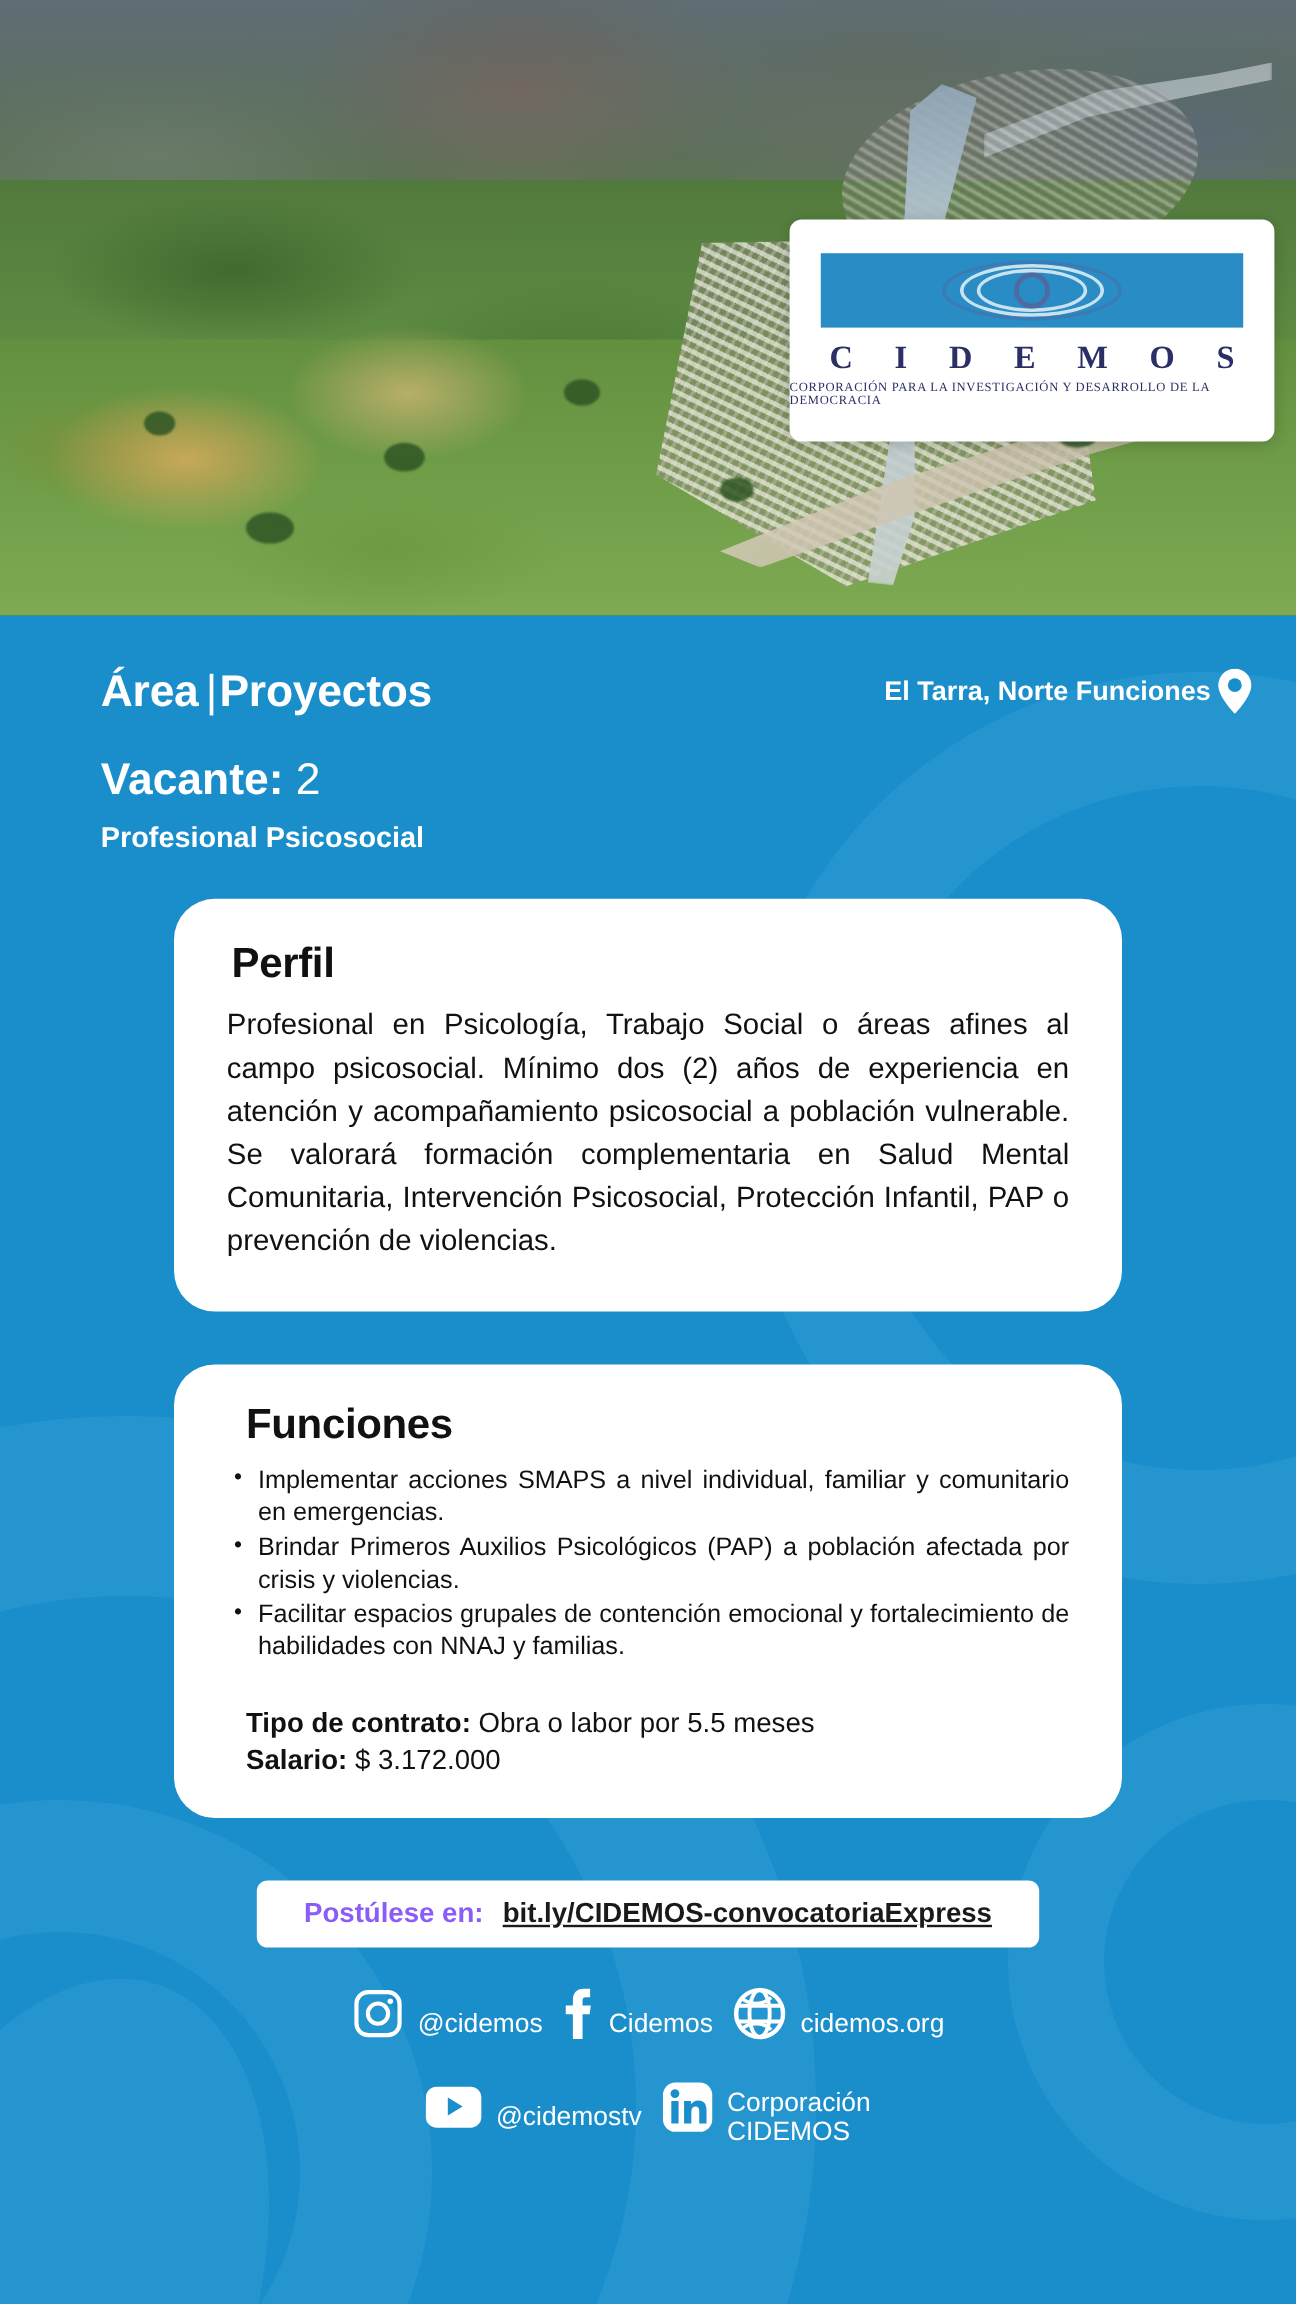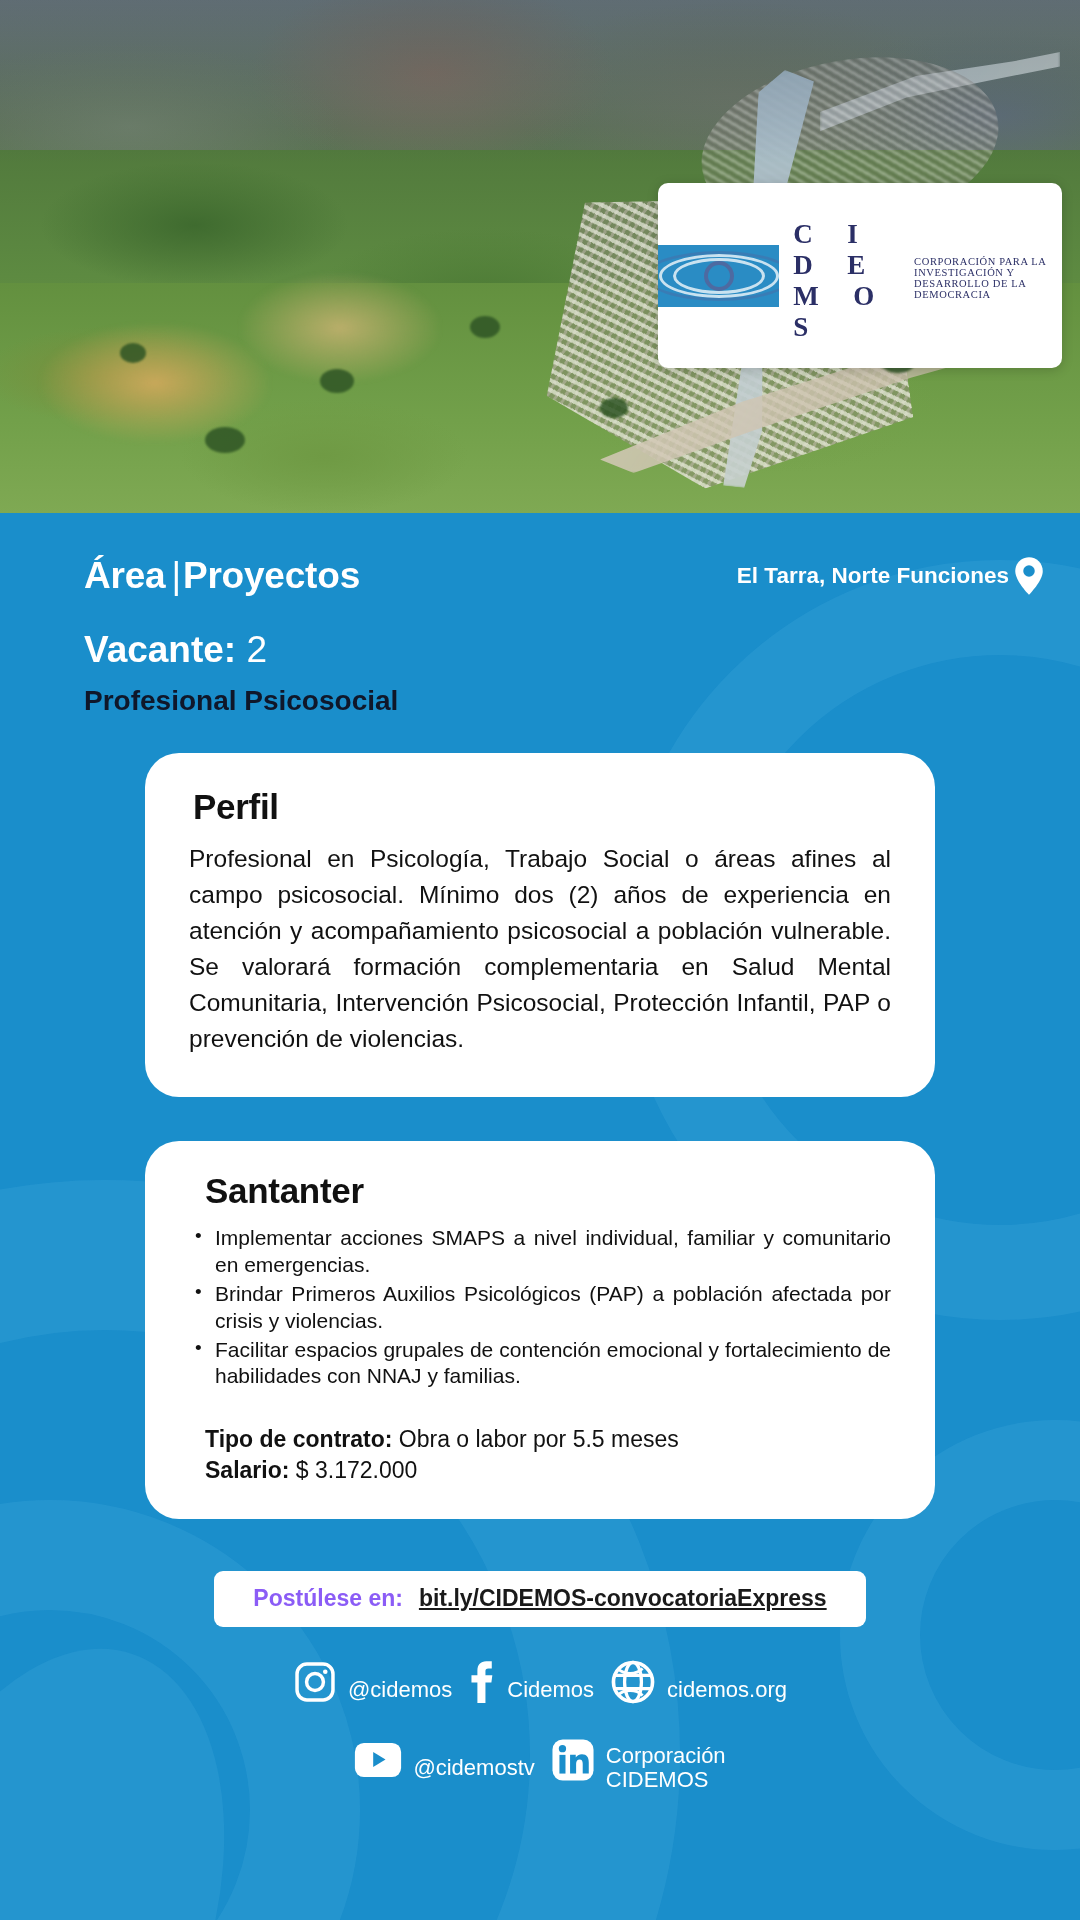--- a/index.html
+++ b/index.html
@@ -99,21 +99,21 @@
     background:radial-gradient(ellipse at 50% 50%, #c8a85a 0%, rgba(200,168,90,0) 72%); filter:blur(2px); }
   .field-b { position:absolute; bottom:130px; left:240px; width:200px; height:110px;
     background:radial-gradient(ellipse at 50% 50%, #b9ae6a 0%, rgba(185,174,106,0) 72%); filter:blur(2px); }
   .tree { position:absolute; border-radius:50%; background:#2f5525; opacity:.85; filter:blur(.8px); }
   .hero-fade { position:absolute; inset:0; background:linear-gradient(180deg, rgba(40,50,70,.22) 0%, rgba(0,0,0,0) 32%); }
 
   
   #logo-card {
     position:absolute; top:183px; right:18px; width:404px; height:185px;
     background:#fff; border-radius:10px; z-index:3;
-    display:flex; flex-direction:row; align-items:center; justify-content:center;
+    display:flex; flex-direction:column; align-items:center; justify-content:center;
     box-shadow:0 2px 12px rgba(0,0,0,.18);
   }
   #logo-bar {
     width:352px; height:62px; background:#2a8cc4; position:relative; overflow:hidden;
     display:flex; align-items:center; justify-content:center;
   }
   .ring { position:absolute; border-radius:50%; border:3px solid rgba(255,255,255,.75); }
   .ring.d { border-color:rgba(90,95,150,.75); }
   #logo-word {
     margin-top:10px; font-family:"Liberation Serif", serif; color:#2b2f66;
@@ -139,21 +139,21 @@
 
   #deadline-banner {
     margin:26px 0 0 84px; width:680px; height:50px; background:#fff; border-radius:8px;
     display:flex; align-items:center; padding:0 22px;
     font-size:18.5px; font-weight:700; color:#1a1a1a; letter-spacing:-.1px;
   }
 
   #vacante-line { margin:32px 0 0 84px; color:#fff; font-size:37px; }
   #vacante-line .k { font-weight:700; }
   #vacante-line .v { font-weight:400; }
-  #role-title { margin:14px 0 0 84px; color:#0f172a; font-size:28px; font-weight:700; }
+  #role-title { margin:14px 0 0 84px; color:#ffffff; font-size:24px; font-weight:700; }
 
   .card {
     margin:36px auto 0; width:790px; background:#fff; border-radius:34px;
     padding:34px 44px 40px;
   }
   .card h2 { font-size:35px; font-weight:700; color:#111; margin-bottom:14px; letter-spacing:-.3px; }
   #perfil-card h2 { margin-left:4px; }
   #perfil-text {
     font-size:24.5px; line-height:1.47; color:#111; text-align:justify; text-justify:inter-word;
     hyphens:none;
@@ -257,21 +257,21 @@
     <span class="v">2</span>
   </div>
   <div id="role-title">Profesional Psicosocial</div>
 
   <div class="card" id="perfil-card">
     <h2>Perfil</h2>
     <p id="perfil-text">Profesional en Psicología, Trabajo Social o áreas afines al campo psicosocial. Mínimo dos (2) años de experiencia en atención y acompañamiento psicosocial a población vulnerable. Se valorará formación complementaria en Salud Mental Comunitaria, Intervención Psicosocial, Protección Infantil, PAP o prevención de violencias.</p>
   </div>
 
   <div class="card" id="funciones-card">
-    <h2>Santanter</h2>
+    <h2>Funciones</h2>
     <ul id="func-list">
       <li>Implementar acciones SMAPS a nivel individual, familiar y comunitario en emergencias.</li>
       <li>Brindar Primeros Auxilios Psicológicos (PAP) a población afectada por crisis y violencias.</li>
       <li>Facilitar espacios grupales de contención emocional y fortalecimiento de habilidades con NNAJ y familias.</li>
     </ul>
     <div id="contract-block">
       <div>
         <b>Tipo de contrato:</b>
         <span>Obra o labor por 5.5 meses</span>
       </div>

